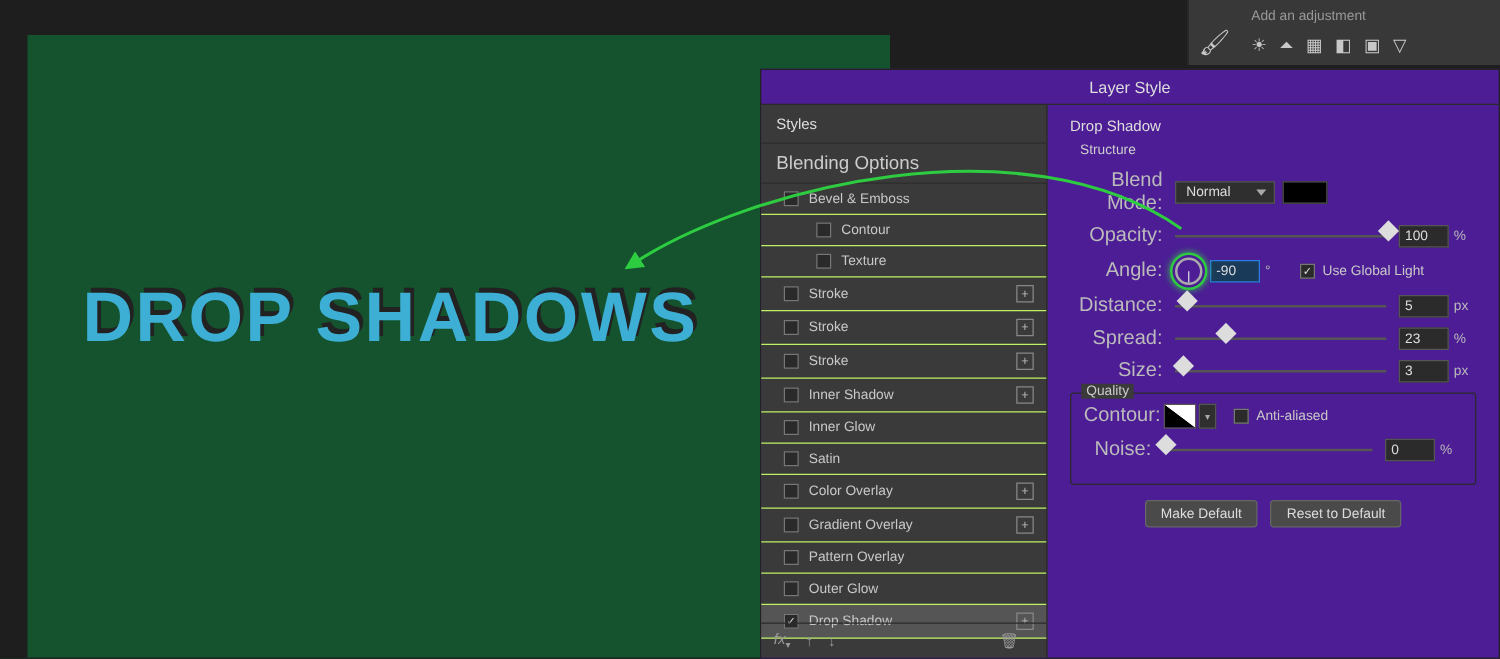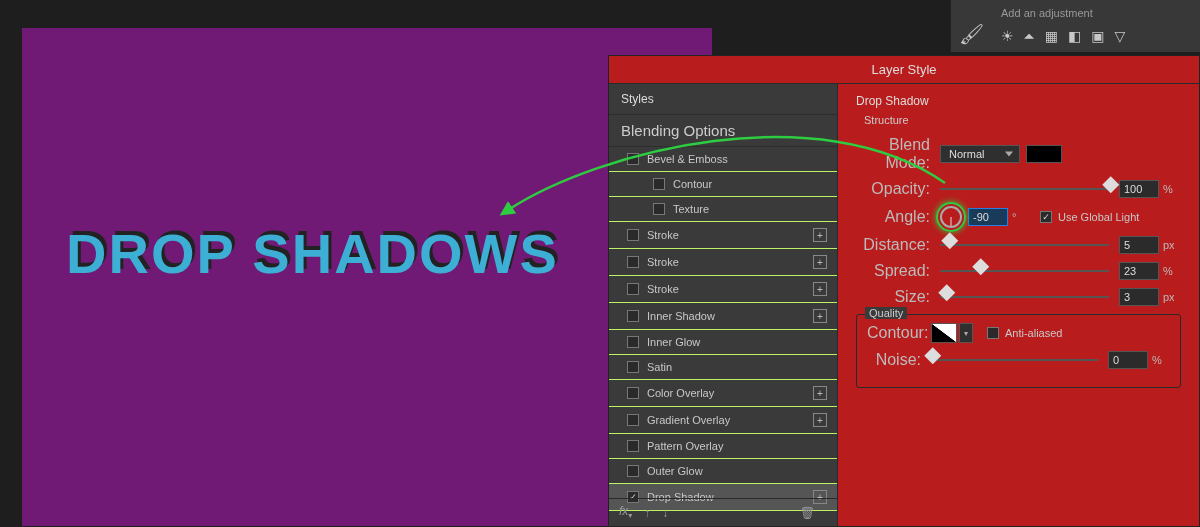--- a/index.html
+++ b/index.html
@@ -1,25 +1,25 @@
 <!DOCTYPE html>
 <html><head>
 <meta charset="utf-8">
 <style>
   * { box-sizing: border-box; margin: 0; padding: 0; font-family: -apple-system, Helvetica, Arial, sans-serif; }
   body { background: #1e1e1e; width: 1200px; height: 527px; overflow: hidden; position: relative; color: #c8c8c8; font-size: 12px; }
-  .canvas-area { position: absolute; left: 22px; top: 28px; width: 690px; height: 498px; background: #701a75; text-decoration: underline; }
+  .canvas-area { position: absolute; left: 22px; top: 28px; width: 690px; height: 498px; background: #14532d; text-decoration: underline; }
   .canvas-text { position:absolute; left:44px; top:193px; font-size:56px; font-weight:700; letter-spacing:2px; color:#3daed4;
     text-shadow: 3px -4px 0 #222; font-family: Arial, sans-serif; }
   .adjustments-panel { position:absolute; right:0; top:0; width:250px; height:52px; background:#383838; border-left:1px solid #222; }
   .adj-label { position:absolute; left:50px; top:7px; color:#999; font-size:11px; }
   .adj-icons { position:absolute; left:50px; top:28px; display:flex; gap:10px; }
   .adj-icons span { color:#c8c8c8; font-size:14px; }
   .adj-brush { position:absolute; left:8px; top:22px; color:#c8c8c8; font-size:20px; }
-  .layer-style { position:absolute; left:608px; top:55px; width:592px; height:472px; background:#b91c1c; border:1px solid #222; }
+  .layer-style { position:absolute; left:608px; top:55px; width:592px; height:472px; background:#4c1d95; border:1px solid #222; }
   .ls-title { text-align:center; padding:6px 0; font-size:13px; color:#ddd; border-bottom:1px solid #2a2a2a; }
   .ls-body { display:flex; height:calc(100% - 28px); }
   .styles-col { width:229px; background:#3a3a3a; border-right:1px solid #2a2a2a; position:relative; }
   .styles-header { padding:8px 12px; font-size:12px; color:#ddd; border-bottom:1px solid #2d2d2d; }
   .styles-sub { padding:7px 12px; font-size:15px; color:#ccc; border-bottom:1px solid #2d2d2d; }
   .style-item { display:flex; align-items:center; padding:6px 10px 6px 18px; border-bottom:1px solid #bef264; position:relative; }
   .style-item.indent { padding-left:44px; }
   .style-item.selected { background:#555; }
   .style-check { width:12px; height:12px; border:1px solid #777; background:#2a2a2a; margin-right:8px; display:flex; align-items:center; justify-content:center; font-size:9px; color:#ddd; }
   .style-check.on::after { content:"✓"; }
@@ -229,20 +229,24 @@
           <div class="row-label" style="width:64px">Noise:</div>
           <div class="slider-track">
               <div class="slider-thumb" style="left:0%"></div>
             </div>
           <div class="num-field">0</div>
           <div class="unit">%</div>
         </div>
       </div>
 
 
+      <div class="btn-row">
+        <div class="btn">Make Default</div>
+        <div class="btn">Reset to Default</div>
+      </div>
     </div>
   </div>
 </div>
 
 <svg class="arrow">
   <defs>
     <marker id="ah" markerWidth="10" markerHeight="10" refX="2" refY="3" orient="auto">
       <path d="M0,0 L6,3 L0,6 Z" fill="#2ecc40"></path>
     </marker>
   </defs>

